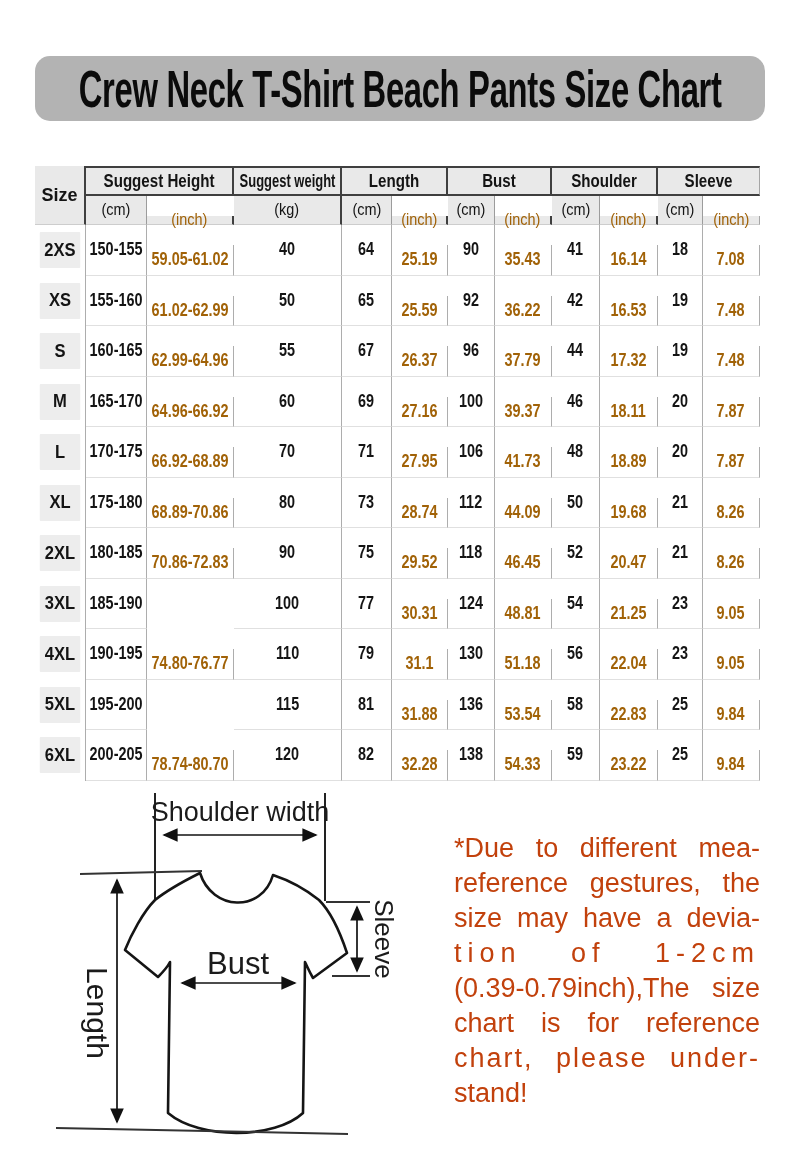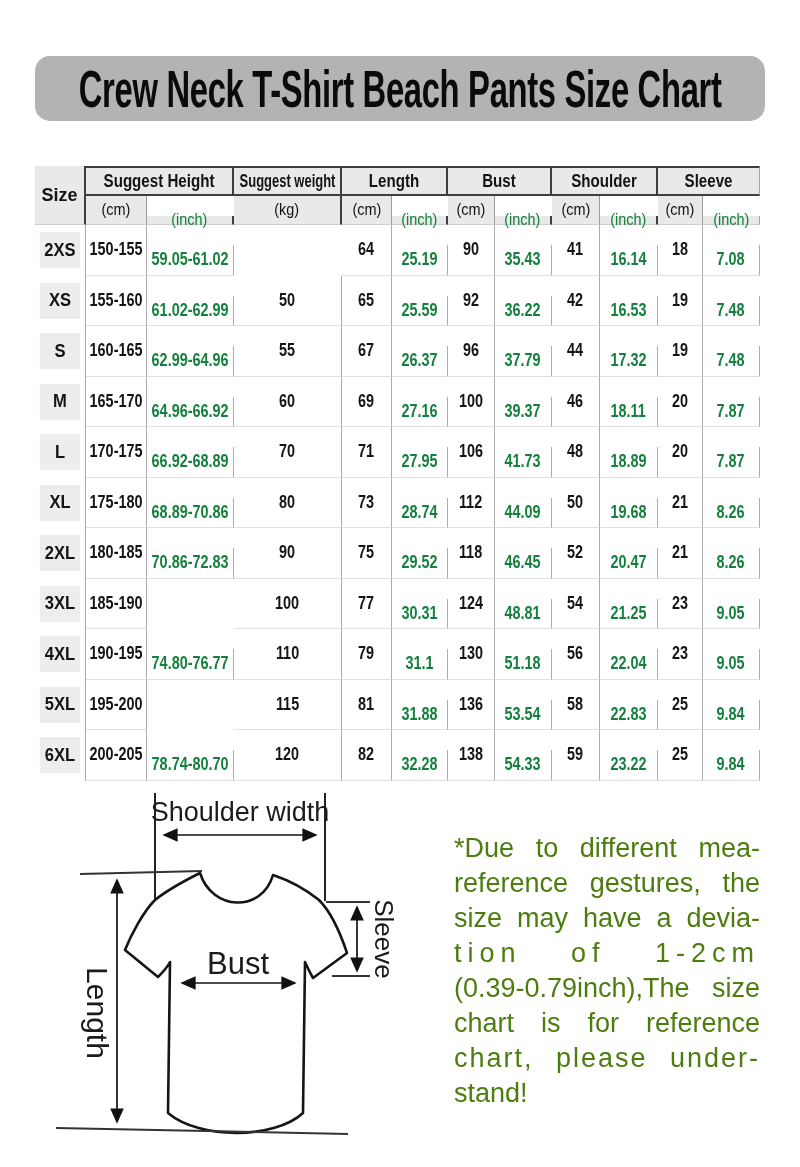--- a/index.html
+++ b/index.html
@@ -29,32 +29,32 @@
   .u-end{border-right:1px solid #a5a5a5;}
 
   .hv{display:inline-block;white-space:nowrap;transform:scaleX(0.84);}
   .hv-tight{transform:scaleX(0.72);}
   .uv{display:inline-block;white-space:nowrap;transform:scaleX(0.85);}
 
   .dcell{border-right:1px solid #adadad;border-bottom:1px solid #e0e0e0;
          font-weight:bold;font-size:18px;background:#fff;}
   .scell{border-bottom:none;}
   .v{display:inline-block;white-space:nowrap;transform:scaleX(0.8);}
-  .red{color:#15803d;margin-top:20px;}
+  .red{color:#a16207;margin-top:20px;}
   .size-box{display:inline-flex;align-items:center;justify-content:center;width:44px;height:36px;
             background:#ededed;border-radius:1px;font-weight:bold;font-size:18px;
             transform:scaleX(0.92);}
 
   
   .diagram{position:absolute;left:40px;top:790px;}
   .diagram text{font-family:"Liberation Sans",sans-serif;fill:#1b1b1b;}
 
   
   .note{position:absolute;left:454px;top:831px;width:306px;font-size:27px;line-height:35px;
-        color:#4d7c0f;}
+        color:#c2410c;}
   .note-line{height:35px;overflow:hidden;text-align:justify;}
   .note-line:not(.no-j)::after{content:"";display:inline-block;width:100%;height:0;}
   .ls1{letter-spacing:6px;}
   .ls2{letter-spacing:2px;}
   .no-j{text-align:left;}
 </style>
 </head>
 <body>
 
 <div class="page">
@@ -122,20 +122,23 @@
       </div>
 
   <div class="dcell scell" style="grid-area: 3 / 1;">
         <span class="size-box">2XS</span>
       </div>
       <div class="dcell" style="grid-area: 3 / 2;">
         <span class="v">150-155</span>
       </div>
       <div class="dcell red" style="grid-area: 3 / 3;">
         <span class="v">59.05-61.02</span>
+      </div>
+      <div class="dcell" style="grid-area: 3 / 4;">
+        <span class="v">40</span>
       </div>
       <div class="dcell" style="grid-area: 3 / 5;">
         <span class="v">64</span>
       </div>
       <div class="dcell red" style="grid-area: 3 / 6;">
         <span class="v">25.19</span>
       </div>
       <div class="dcell" style="grid-area: 3 / 7;">
         <span class="v">90</span>
       </div>

